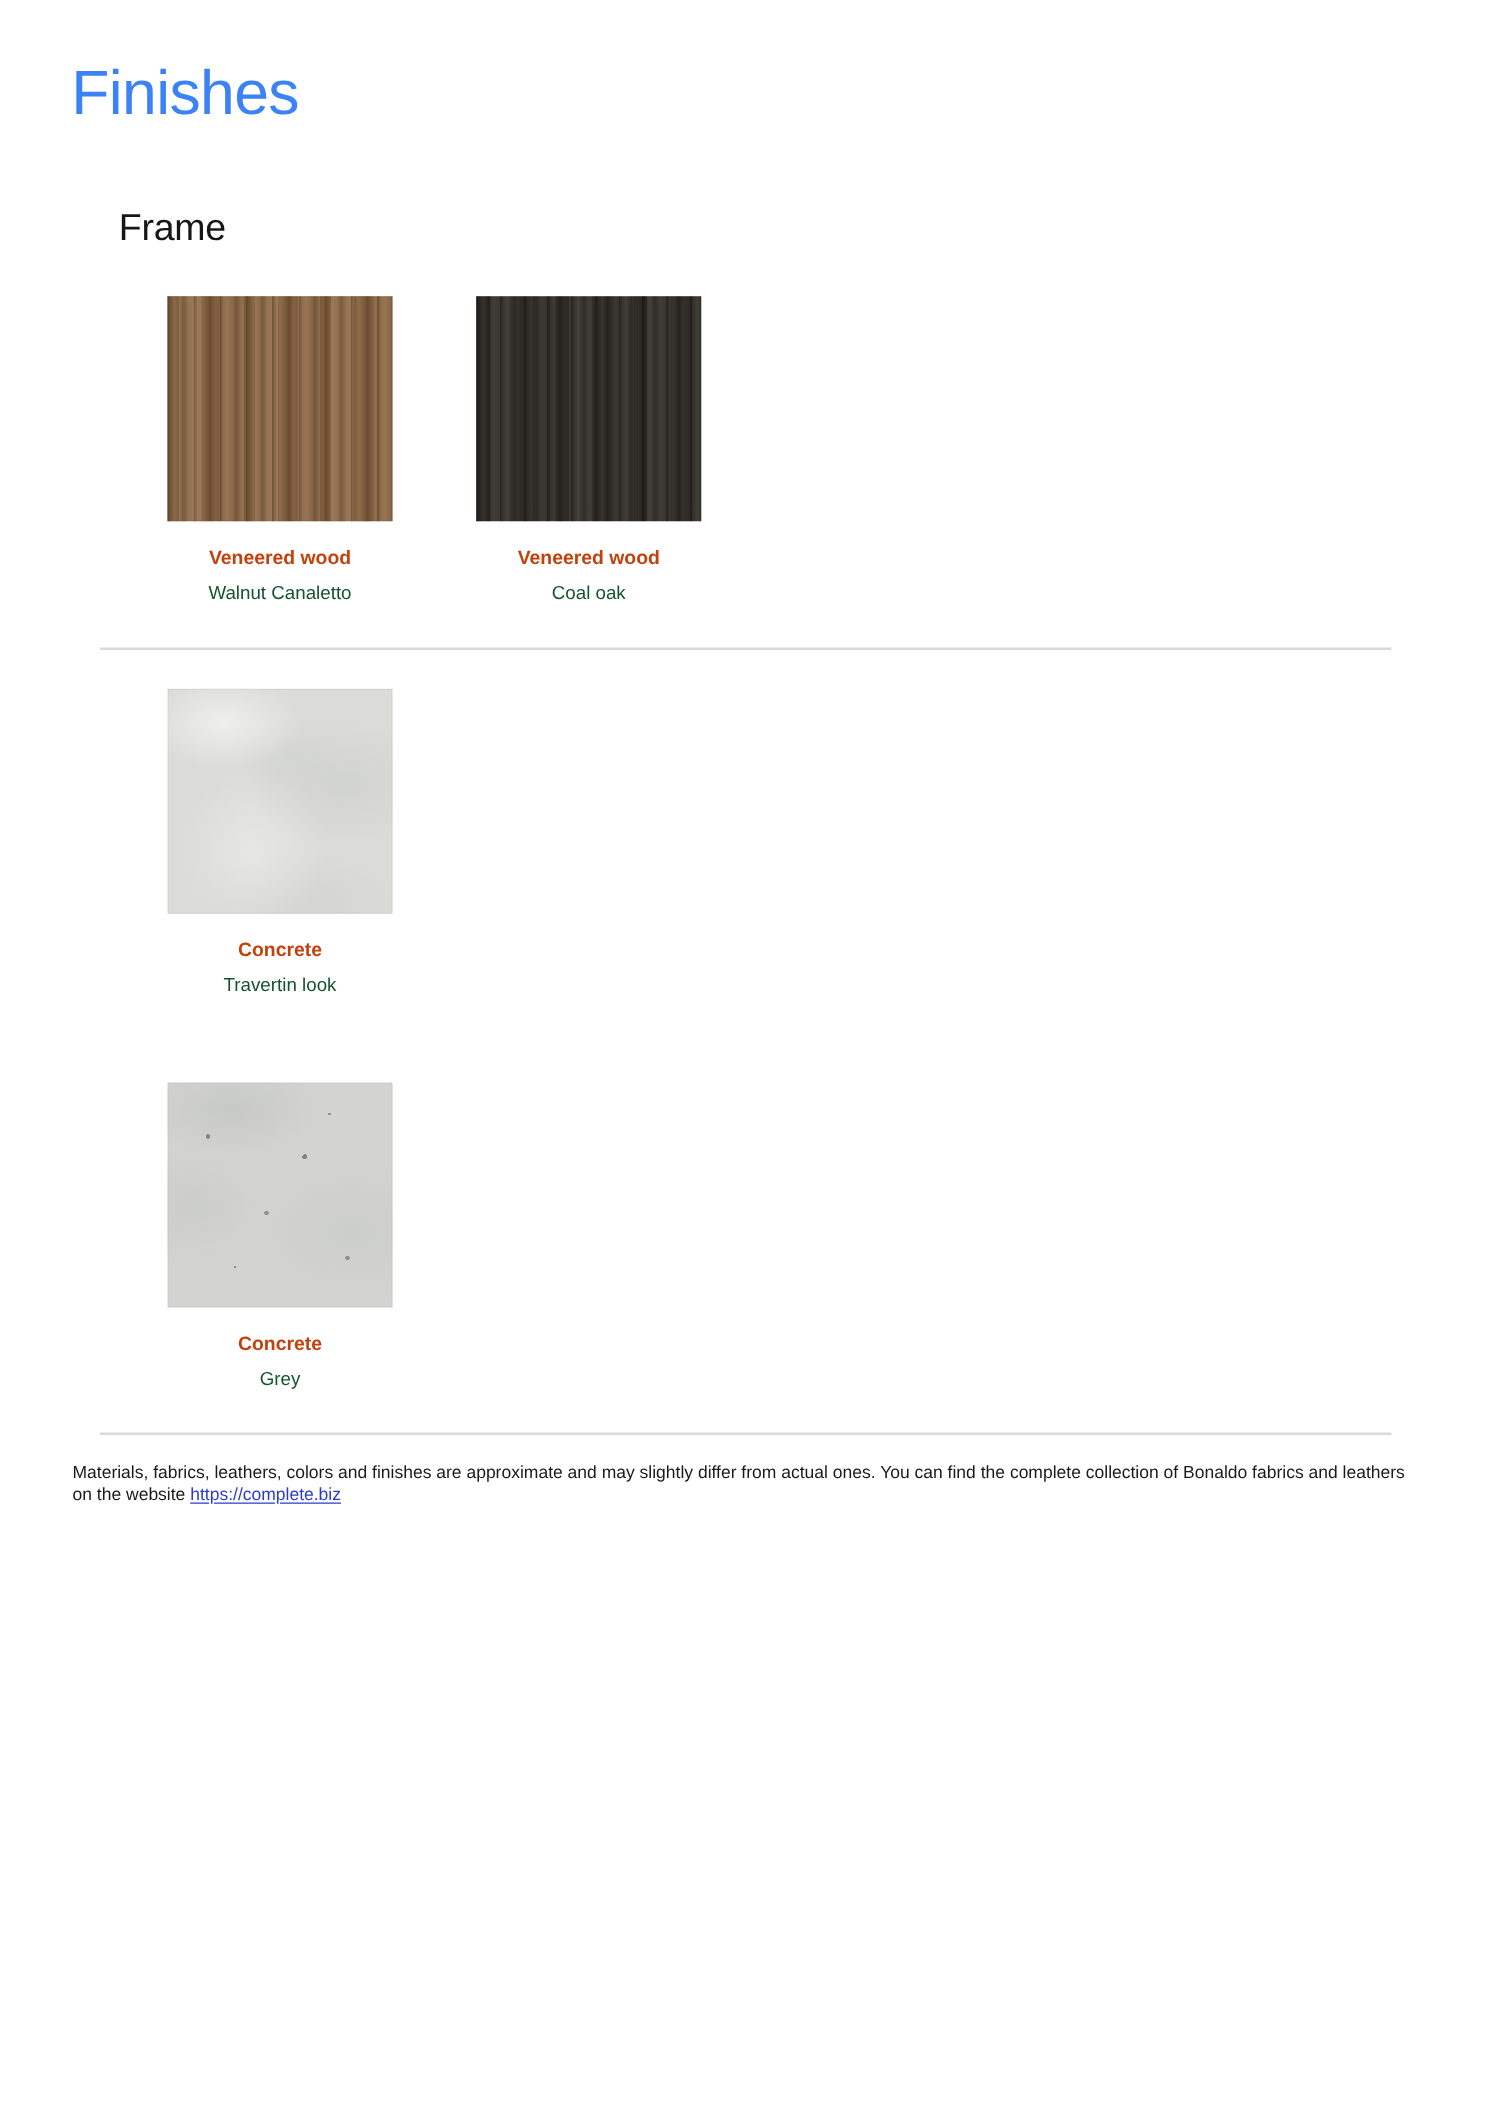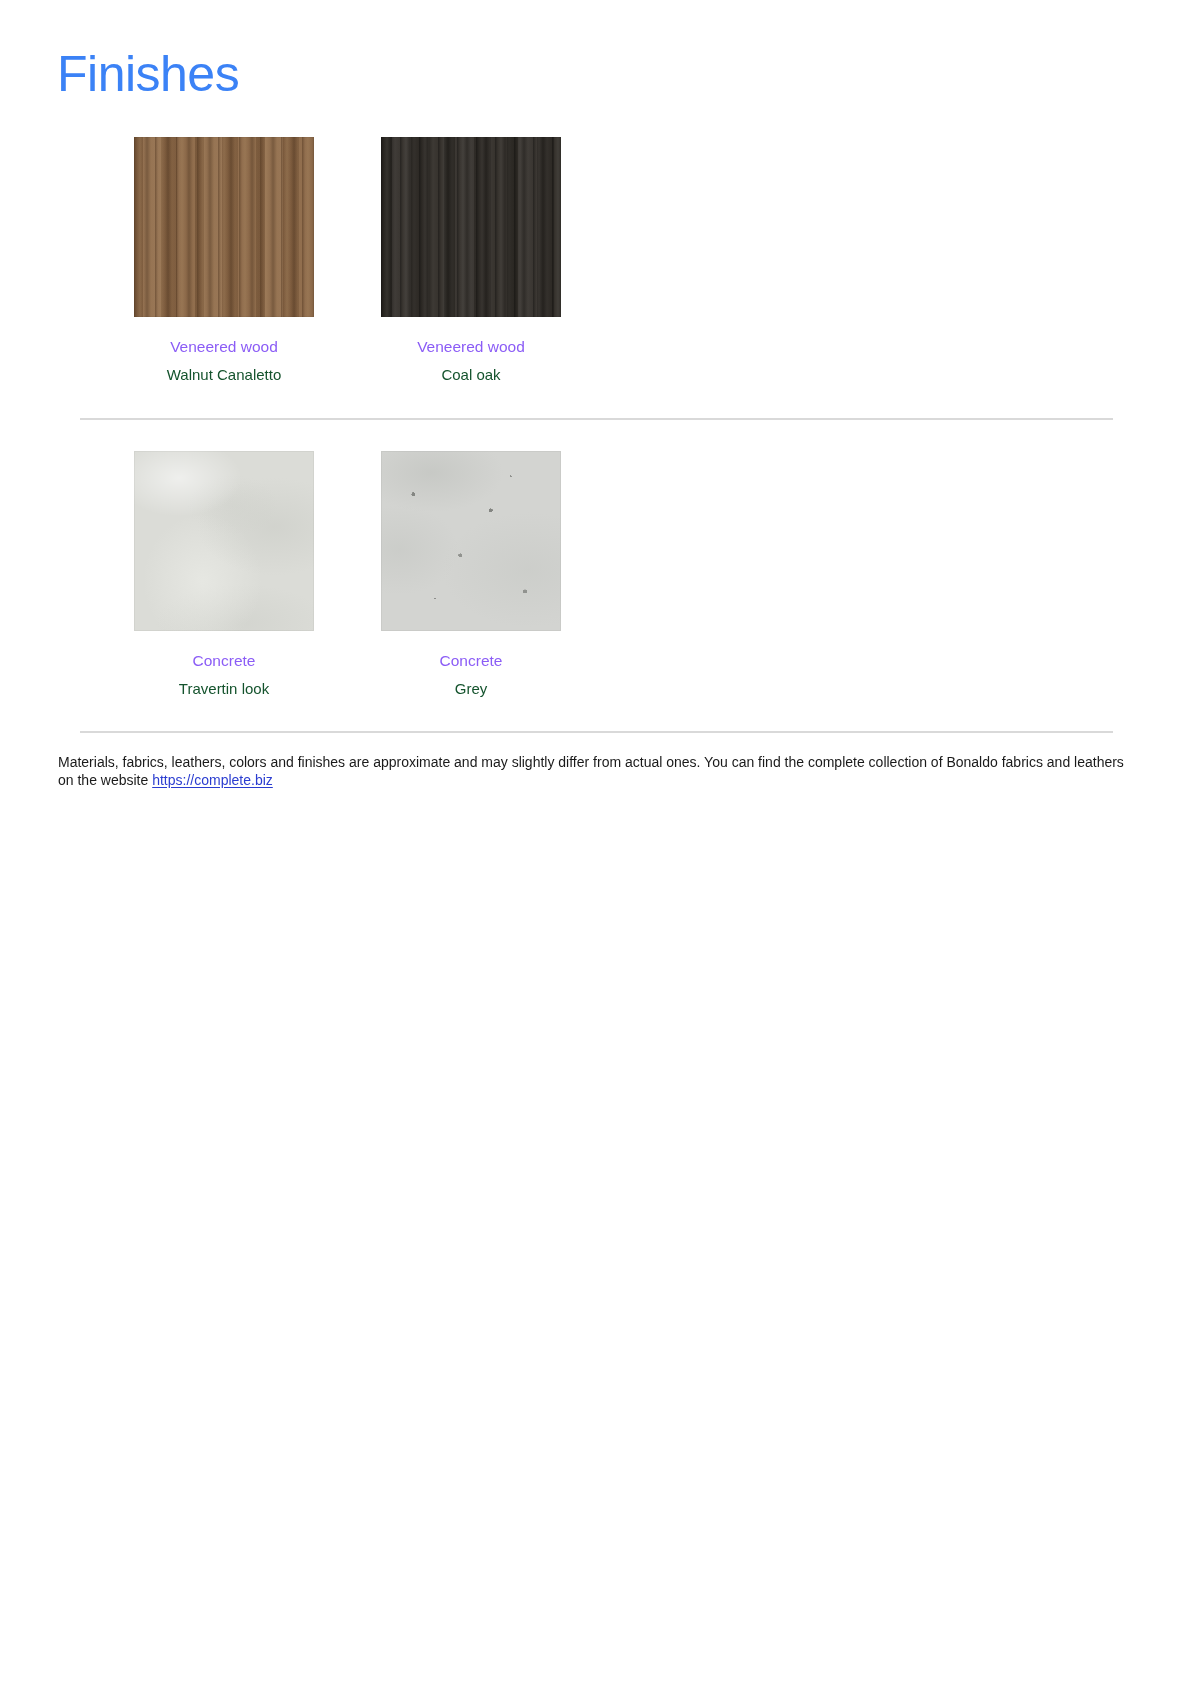--- a/index.html
+++ b/index.html
@@ -16,21 +16,21 @@
     line-height: 58px; letter-spacing: -0.5px; color: #3b82f6;
   }
 
   h2.section-heading {
     margin: 60px 0 0 38px; font-size: 30px; font-weight: 400;
     line-height: 40px; letter-spacing: -0.2px; color: #161616;
   }
   h2.section-heading.base { margin-top: 52px; }
 
   .swatch-row { display: flex; gap: 67px; margin: 34px 0 0 77px; }
-  .swatch-row.base-row { margin-top: 31px; }
+  .swatch-row.base-row { margin-top: 31px; flex-direction: column; }
 
   .swatch-cell { margin: 0; width: 180px; }
   .swatch {
     width: 180px; height: 180px;
     box-shadow: 0 0 0 1px rgba(0,0,0,0.04) inset;
   }
 
   .tex-walnut {
     background-color: #8a6747;
     background-image:
@@ -75,22 +75,22 @@
       radial-gradient(circle 2px at 44% 58%, rgba(112,114,110,0.65) 95%, rgba(112,114,110,0)),
       radial-gradient(circle 2px at 80% 78%, rgba(104,106,102,0.6) 95%, rgba(104,106,102,0)),
       radial-gradient(circle 1px at 30% 82%, rgba(110,112,108,0.7) 95%, rgba(110,112,108,0)),
       radial-gradient(circle 1px at 72% 14%, rgba(110,112,108,0.65) 95%, rgba(110,112,108,0)),
       radial-gradient(ellipse 100px 55px at 28% 12%, rgba(193,195,191,0.65), rgba(193,195,191,0) 72%),
       radial-gradient(ellipse 120px 80px at 82% 66%, rgba(199,201,197,0.55), rgba(199,201,197,0) 72%),
       radial-gradient(ellipse 80px 60px at 10% 55%, rgba(196,198,194,0.5), rgba(196,198,194,0) 75%);
   }
 
   .swatch-material {
-    margin-top: 20px; font-size: 15.5px; font-weight: 400;
-    line-height: 20px; text-align: center; color: #8b5cf6;
+    margin-top: 20px; font-size: 15.5px; font-weight: 700;
+    line-height: 20px; text-align: center; color: #c2410c;
   }
   .swatch-finish {
     margin-top: 8px; font-size: 15px; font-weight: 400;
     line-height: 20px; text-align: center; color: #14532d;
   }
 
   hr.divider {
     border: none; border-top: 2px solid #d9d9d9;
     margin: 33px 21px 0 23px; height: 0;
   }
@@ -106,20 +106,21 @@
   }
 </style>
 </head>
 <body>
 
 <div class="page">
 
   <h1 class="page-title">Finishes</h1>
 
   <section>
+    <h2 class="section-heading">Frame</h2>
     <div class="swatch-row">
       <figure class="swatch-cell">
         <div class="swatch tex-walnut"></div>
         <figcaption>
           <div class="swatch-material">Veneered wood</div>
           <div class="swatch-finish">Walnut Canaletto</div>
         </figcaption>
       </figure>
       <figure class="swatch-cell">
         <div class="swatch tex-coal-oak"></div>

